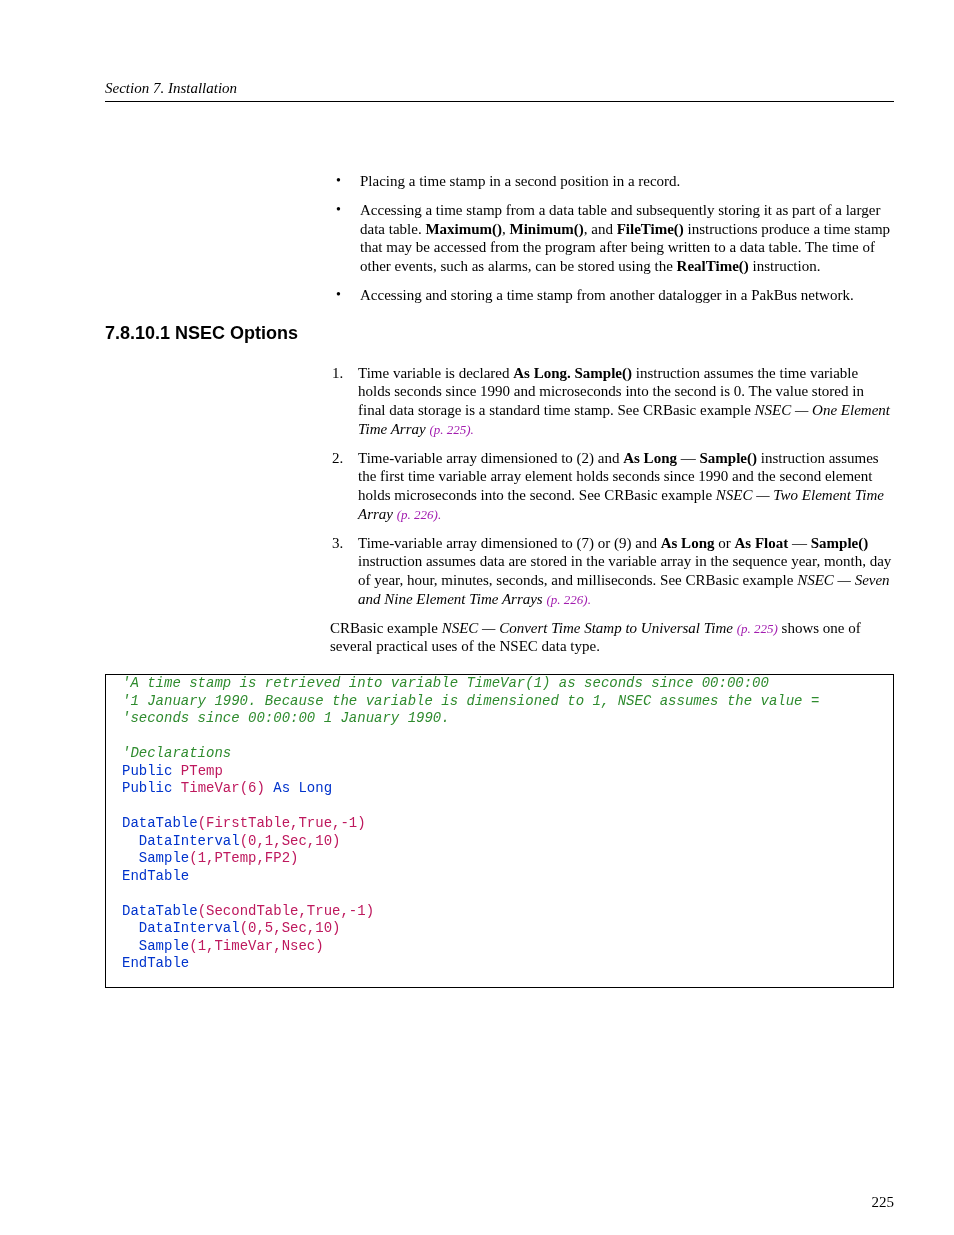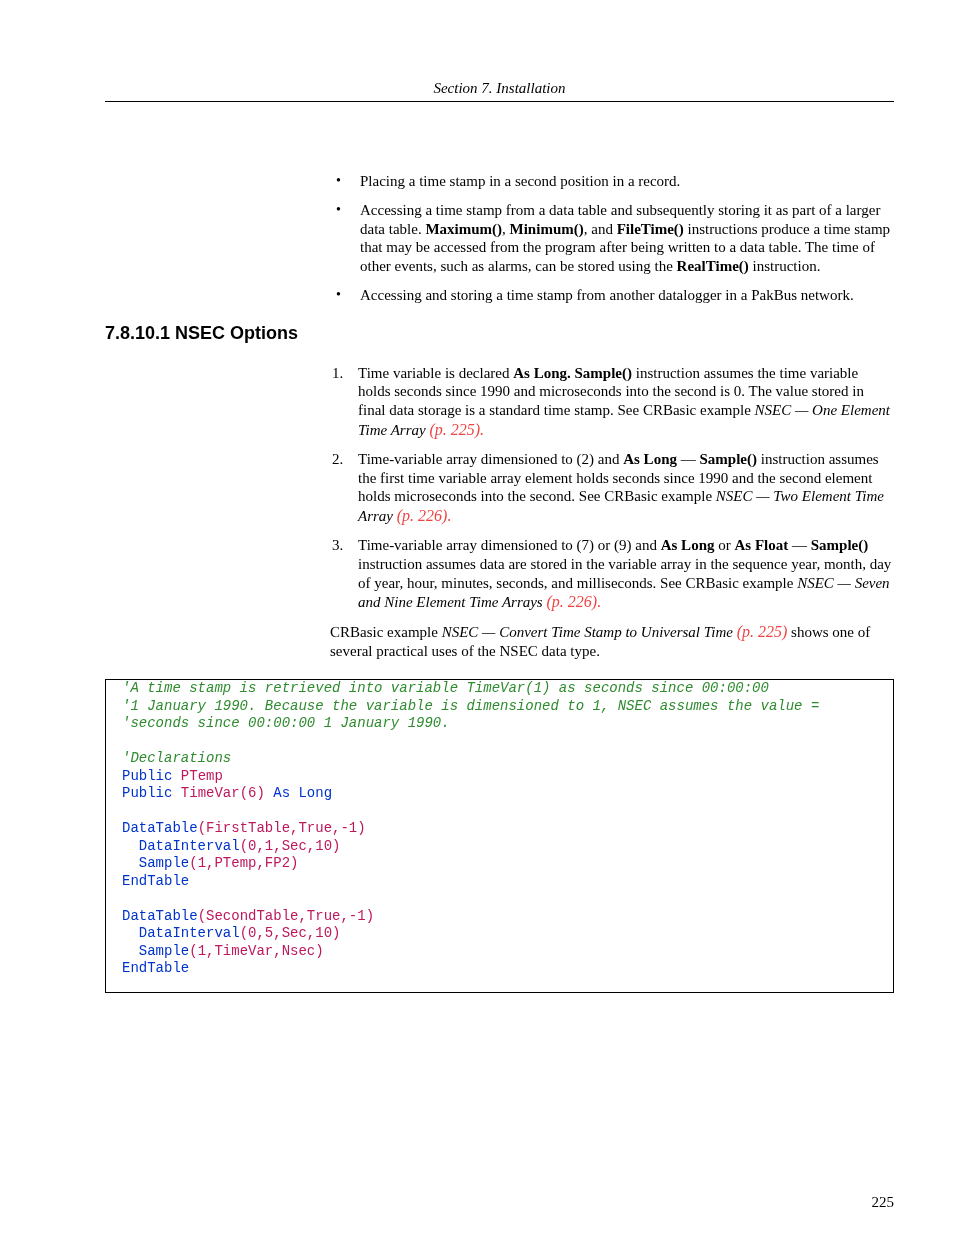--- a/index.html
+++ b/index.html
@@ -11,21 +11,21 @@
     background: #fff;
   }
   .page {
     width: 954px;
     height: 1235px;
     box-sizing: border-box;
     padding: 80px 60px 40px 105px;
     position: relative;
   }
   .running-head {
-    text-align: center;
+    text-align: left;
     font-style: italic;
     font-size: 15px;
     border-bottom: 1px solid #000;
     padding-bottom: 4px;
     margin-bottom: 70px;
   }
   .content-col {
     margin-left: 225px;
     line-height: 1.25;
   }
@@ -72,23 +72,23 @@
     position: absolute;
     left: 2px;
     top: 0;
   }
   .reps {
     color: #b00020;
     font-weight: bold;
     font-style: italic;
   }
   .plink {
-    color: #ef4444;
+    color: #a21caf;
     font-style: italic;
-    font-size: 16px;
+    font-size: 13px;
     margin-top: 36px;
   }
   b { font-weight: bold; }
   i { font-style: italic; }
 
   .example-box {
     border: 1px solid #000;
     margin-top: 18px;
     padding: 0;
   }

